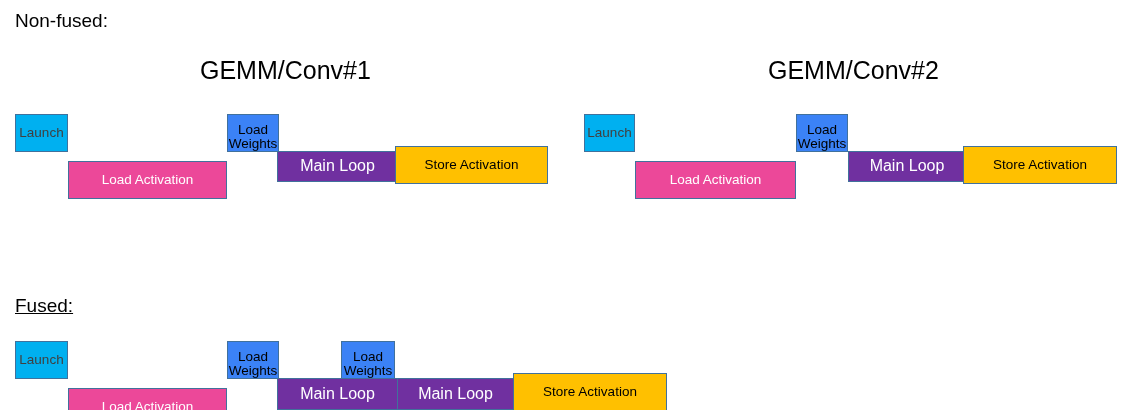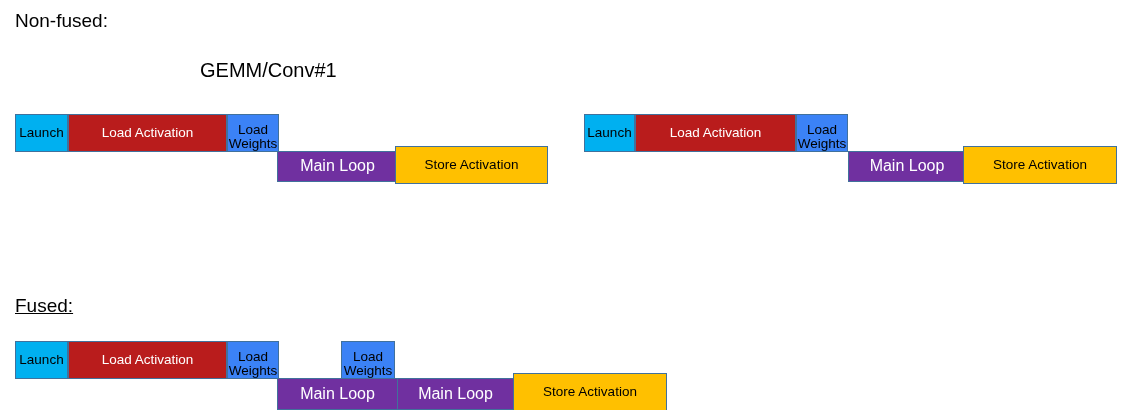--- a/index.html
+++ b/index.html
@@ -23,21 +23,21 @@
   }
   .section-label {
     position: absolute;
     font-size: 19px;
     line-height: 22px;
     color: #000000;
     white-space: nowrap;
   }
   .group-title {
     position: absolute;
-    font-size: 20px;
+    font-size: 25px;
     line-height: 24px;
     color: #000000;
     white-space: nowrap;
     text-align: left;
   }
   .bar {
     position: absolute;
     box-sizing: border-box;
     border: 1px solid #41719C;
     display: flex;
@@ -46,27 +46,28 @@
     text-align: center;
     overflow: hidden;
   }
   .bar span {
     display: block;
     line-height: 1.02;
     white-space: pre-line;
   }
   .bar-launch {
     background: #00B0F0;
-    color: #000000;
+    color: #404040;
     font-size: 13.5px;
   }
   .bar-load-activation {
-    background: #b91c1c;
+    background: #ec4899;
     color: #ffffff;
     font-size: 13.5px;
+    margin-top: 47px;
   }
   .bar-load-weights {
     background: #3b82f6;
     color: #000000;
     font-size: 13.5px;
     align-items: flex-end;
   }
   .bar-main-loop {
     background: #7030A0;
     color: #ffffff;
@@ -78,20 +79,21 @@
     font-size: 13.5px;
     margin-top: 32px;
   }
 </style>
 </head>
 <body>
 
 <div class="canvas" id="canvas">
     <div class="section-label" style="left: 15px; top: 10px;">Non-fused:</div>
     <div class="group-title" style="left: 200px; top: 58px; width: 170px;">GEMM/Conv#1</div>
+    <div class="group-title" style="left: 768px; top: 58px; width: 170px;">GEMM/Conv#2</div>
     <div class="bar bar-launch" style="left: 15px; top: 114px; width: 53px; height: 38px;">
       <span>Launch</span>
     </div>
     <div class="bar bar-load-activation" style="left: 68px; top: 114px; width: 159px; height: 38px;">
       <span>Load Activation</span>
     </div>
     <div class="bar bar-load-weights" style="left: 227px; top: 114px; width: 52px; height: 38px;">
       <span>Load
 Weights</span>
     </div>

